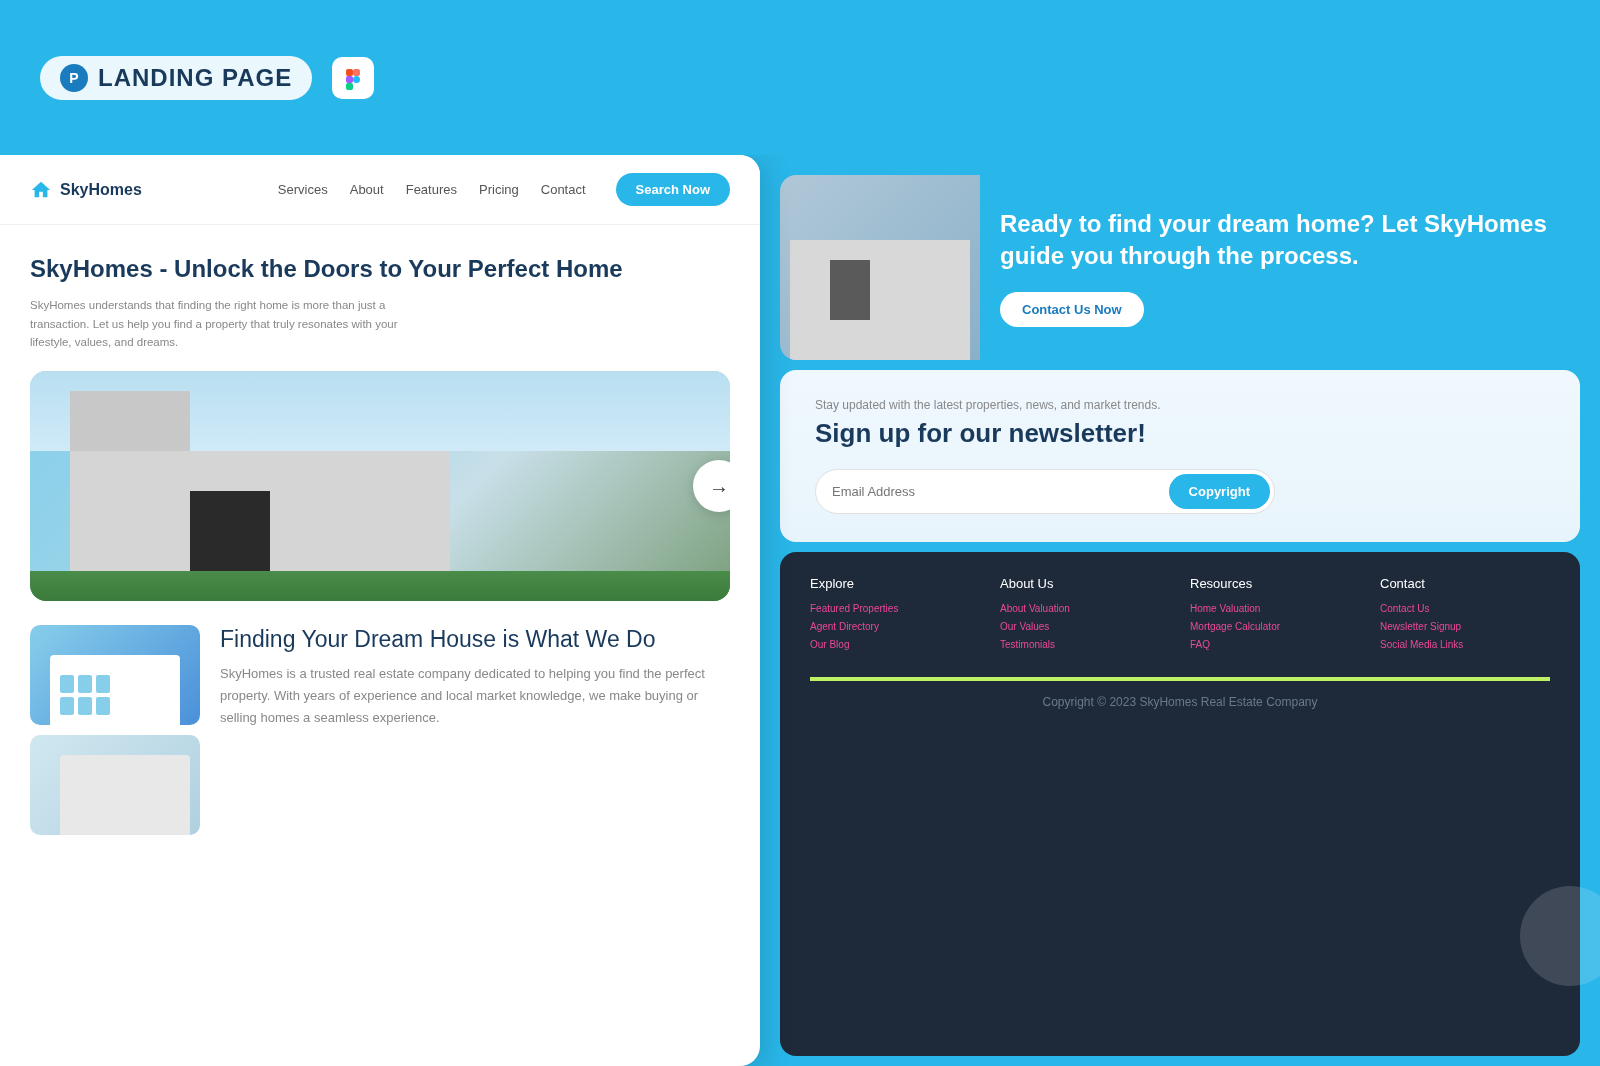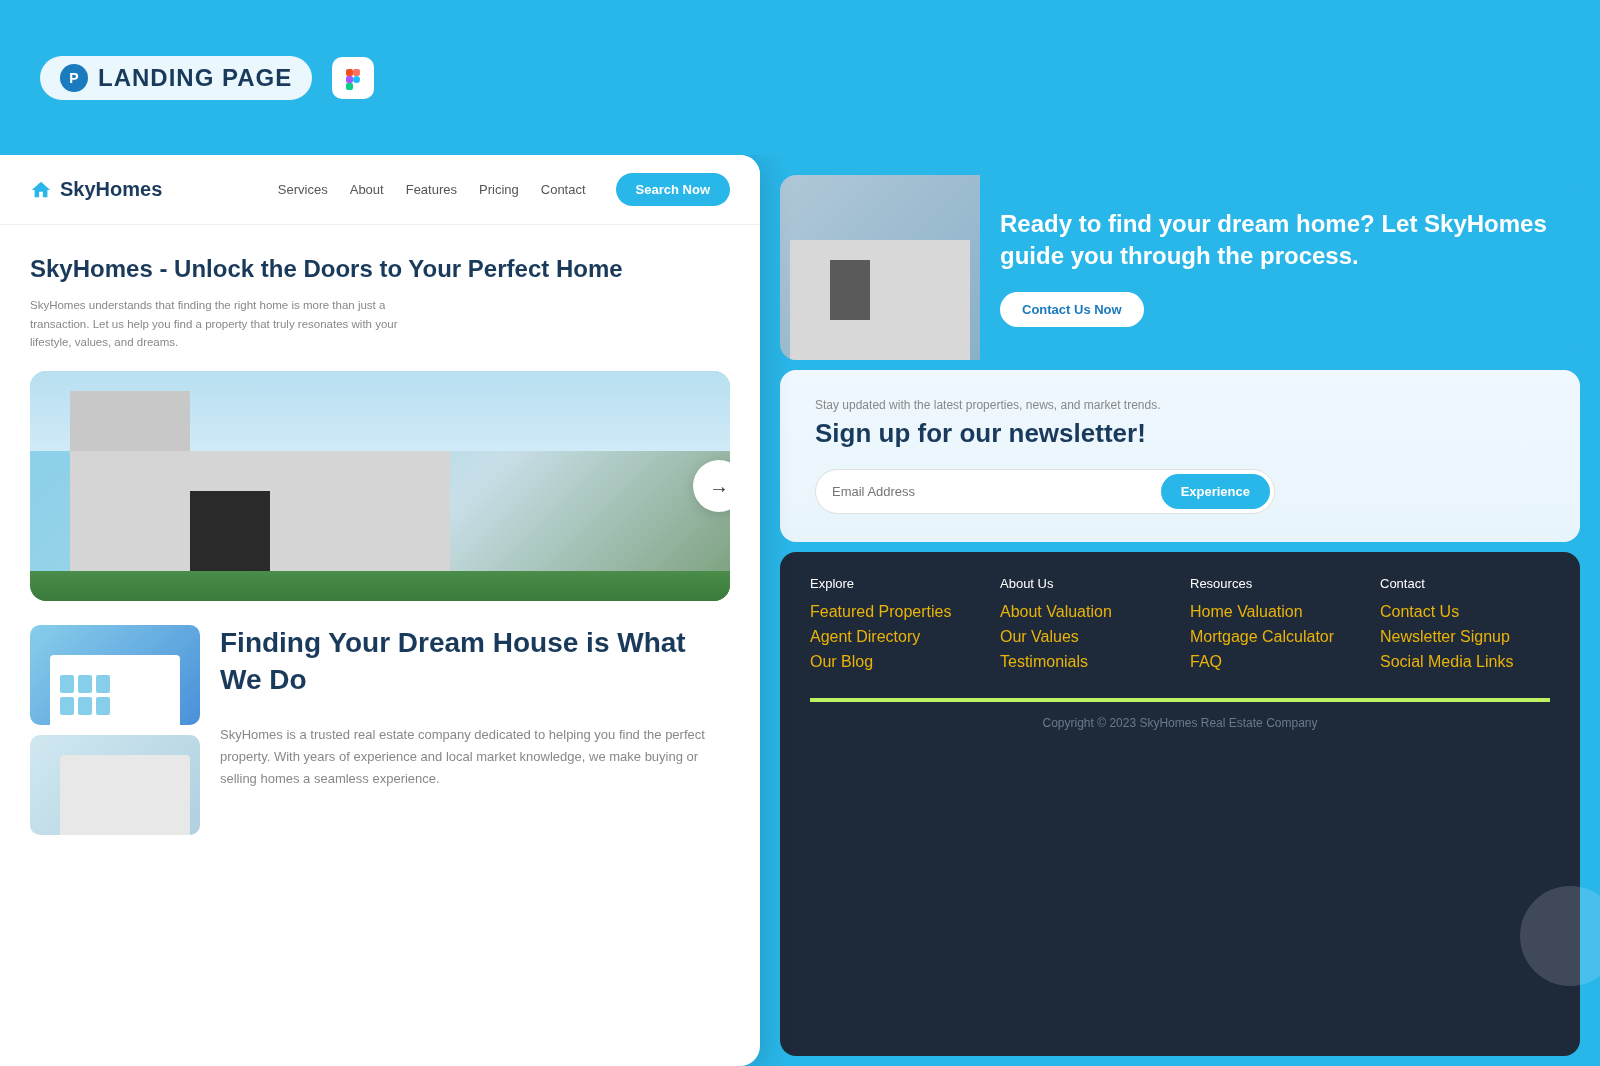--- a/index.html
+++ b/index.html
@@ -111,21 +111,21 @@
     
     .site-nav {
       display: flex;
       align-items: center;
       padding: 18px 30px;
       border-bottom: 1px solid #f0f0f0;
       background: white;
     }
     .site-logo {
       display: flex; align-items: center; gap: 8px;
-      font-weight: 700; font-size: 20px; color: #1a3a5c;
+      font-weight: 700; font-size: 16px; color: #1a3a5c;
       margin-right: auto;
     }
     .home-icon-svg {
       width: 22px; height: 22px;
       fill: #29b6e8;
     }
     .nav-links {
       display: flex; gap: 22px;
       margin-right: 30px;
     }
@@ -268,25 +268,25 @@
       position: absolute;
       bottom: 0; left: 30px; right: 10px;
       height: 80px;
       background: #e8e8e8;
       border-radius: 4px 4px 0 0;
     }
     .finding-text {
       flex: 1;
     }
     .finding-title {
-      font-size: 28px;
-      font-weight: 700;
+      font-size: 23px;
+      font-weight: 400;
       color: #1a3a5c;
       line-height: 1.3;
-      margin-bottom: 26px;
+      margin-bottom: 8px;
     }
     .finding-desc {
       font-size: 13px;
       color: #888;
       line-height: 1.7;
     }
 
     
     .right-panel {
       flex: 1;
@@ -407,22 +407,22 @@
       margin-bottom: 20px;
     }
     .footer-col h4 {
       color: white;
       font-size: 13px;
       font-weight: 400;
       margin-bottom: 12px;
     }
     .footer-col a {
       display: block;
-      color: #eab308;
-      font-size: 16px;
+      color: #ec4899;
+      font-size: 10px;
       margin-bottom: 7px;
       text-decoration: none;
     }
     .footer-copyright {
       text-align: center;
       color: #6a7a8a;
       font-size: 12px;
       border-top: 4px solid #bef264;
       padding-top: 14px;
     }
@@ -561,21 +561,21 @@
         <h2>Ready to find your dream home? Let SkyHomes guide you through the process.</h2>
         <button class="cta-btn">Contact Us Now</button>
       </div>
     </div>
 
     <div class="newsletter-section">
       <p class="newsletter-sub">Stay updated with the latest properties, news, and market trends.</p>
       <h2 class="newsletter-title">Sign up for our newsletter!</h2>
       <div class="newsletter-form">
         <input class="email-input" type="email" placeholder="Email Address" style="">
-        <button class="subscribe-btn">Experience</button>
+        <button class="subscribe-btn">Copyright</button>
       </div>
     </div>
 
     <div class="footer">
       <div class="footer-grid">
         <div class="footer-col">
           <h4>Explore</h4>
           <a href="#">Featured Properties</a>
           <a href="#">Agent Directory</a>
           <a href="#">Our Blog</a>

